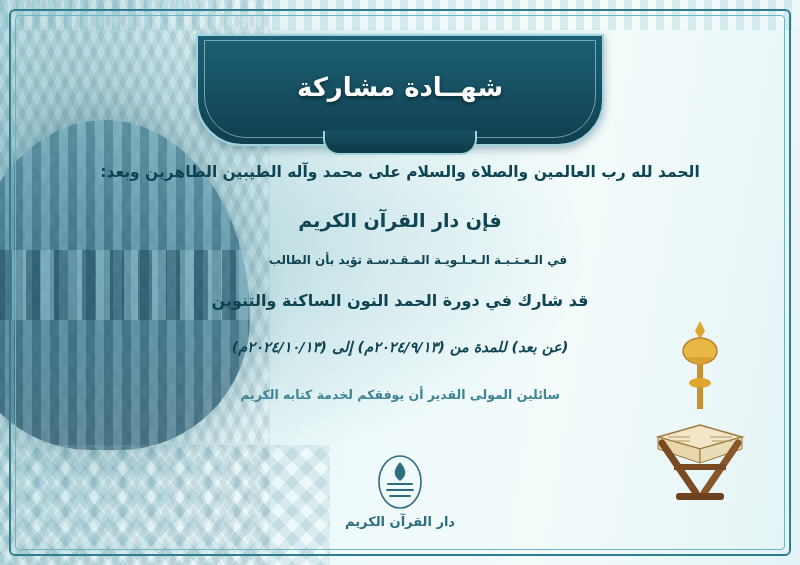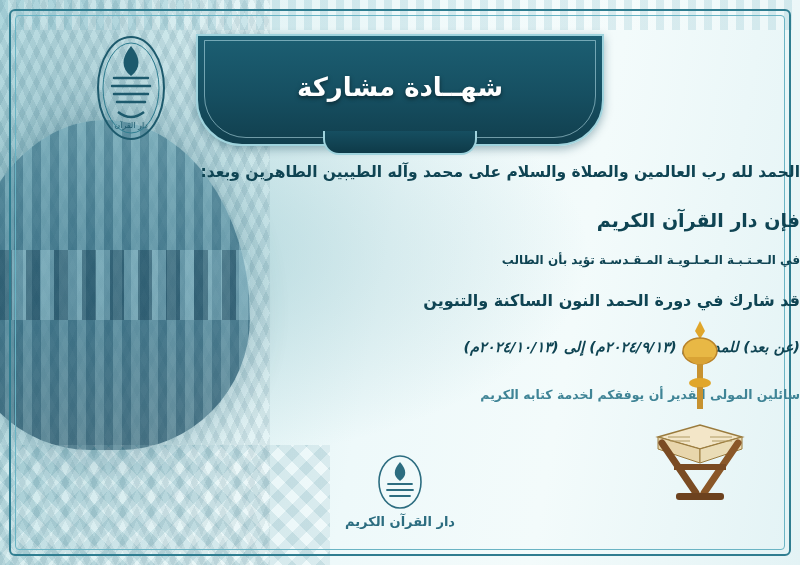--- a/index.html
+++ b/index.html
@@ -104,21 +104,21 @@
     bottom:36px;width:200px;text-align:center;
   }
   .logo-bottom .mark{width:56px;height:56px;margin:0 auto 4px;}
   .logo-caption{
     font-size:13px;color:#2c6d80;font-weight:bold;
   }
 
   
   .body-block{
     position:absolute;left:0;right:0;top:160px;
-    text-align:right;color:#0e4050;
+    text-align:center;color:#0e4050;
   }
   .line{
     font-weight:bold;
     margin:0 auto;
     line-height:1.6;
   }
   .l1{font-size:15.5px;margin-bottom:20px;color:#0f4453;}
   .l2{font-size:19px;margin-bottom:16px;color:#0f4453;}
   .l3{font-size:12px;letter-spacing:1px;margin-bottom:18px;color:#0f4453;margin-left:36px;}
 
@@ -147,30 +147,20 @@
 
   <div class="dome-texture"></div>
   <div class="dome-core"></div>
   <div class="dome-band"></div>
   <div class="arabesque-bottom"></div>
   <div class="top-pattern"></div>
 
   <div class="frame-outer"></div>
   <div class="frame-inner"></div>
 
-  <div class="logo-top">
-    <svg width="86" height="112" viewBox="0 0 86 112" aria-hidden="true">
-      <ellipse cx="43" cy="56" rx="33" ry="51" fill="none" stroke="#1d5a6d" stroke-width="2"></ellipse>
-      <ellipse cx="43" cy="56" rx="28" ry="45" fill="none" stroke="#2f7d90" stroke-width="1"></ellipse>
-      <path d="M43 14 C33 26, 33 36, 43 44 C53 36, 53 26, 43 14 Z" fill="#1d5a6d"></path>
-      <path d="M26 46 h34 M24 54 h38 M26 62 h34 M29 70 h28" stroke="#1d5a6d" stroke-width="2.5" stroke-linecap="round"></path>
-      <path d="M30 80 q13 10 26 0" stroke="#1d5a6d" stroke-width="2.5" fill="none"></path>
-      <text x="43" y="96" font-size="8" fill="#1d5a6d" text-anchor="middle" font-family="DejaVu Sans">دار القرآن</text>
-    </svg>
-  </div>
 
   <div class="title-banner">
     <div class="title-text">شهــادة مشاركة</div>
   </div>
 
   <div class="body-block">
     <div class="line l1">الحمد لله رب العالمين والصلاة والسلام على محمد وآله الطيبين الطاهرين وبعد:</div>
     <div class="line l2">فإن دار القرآن الكريم</div>
     <div class="line l3">في الـعـتـبـة الـعـلـويـة المـقـدسـة تؤيد بأن الطالب</div>
 

